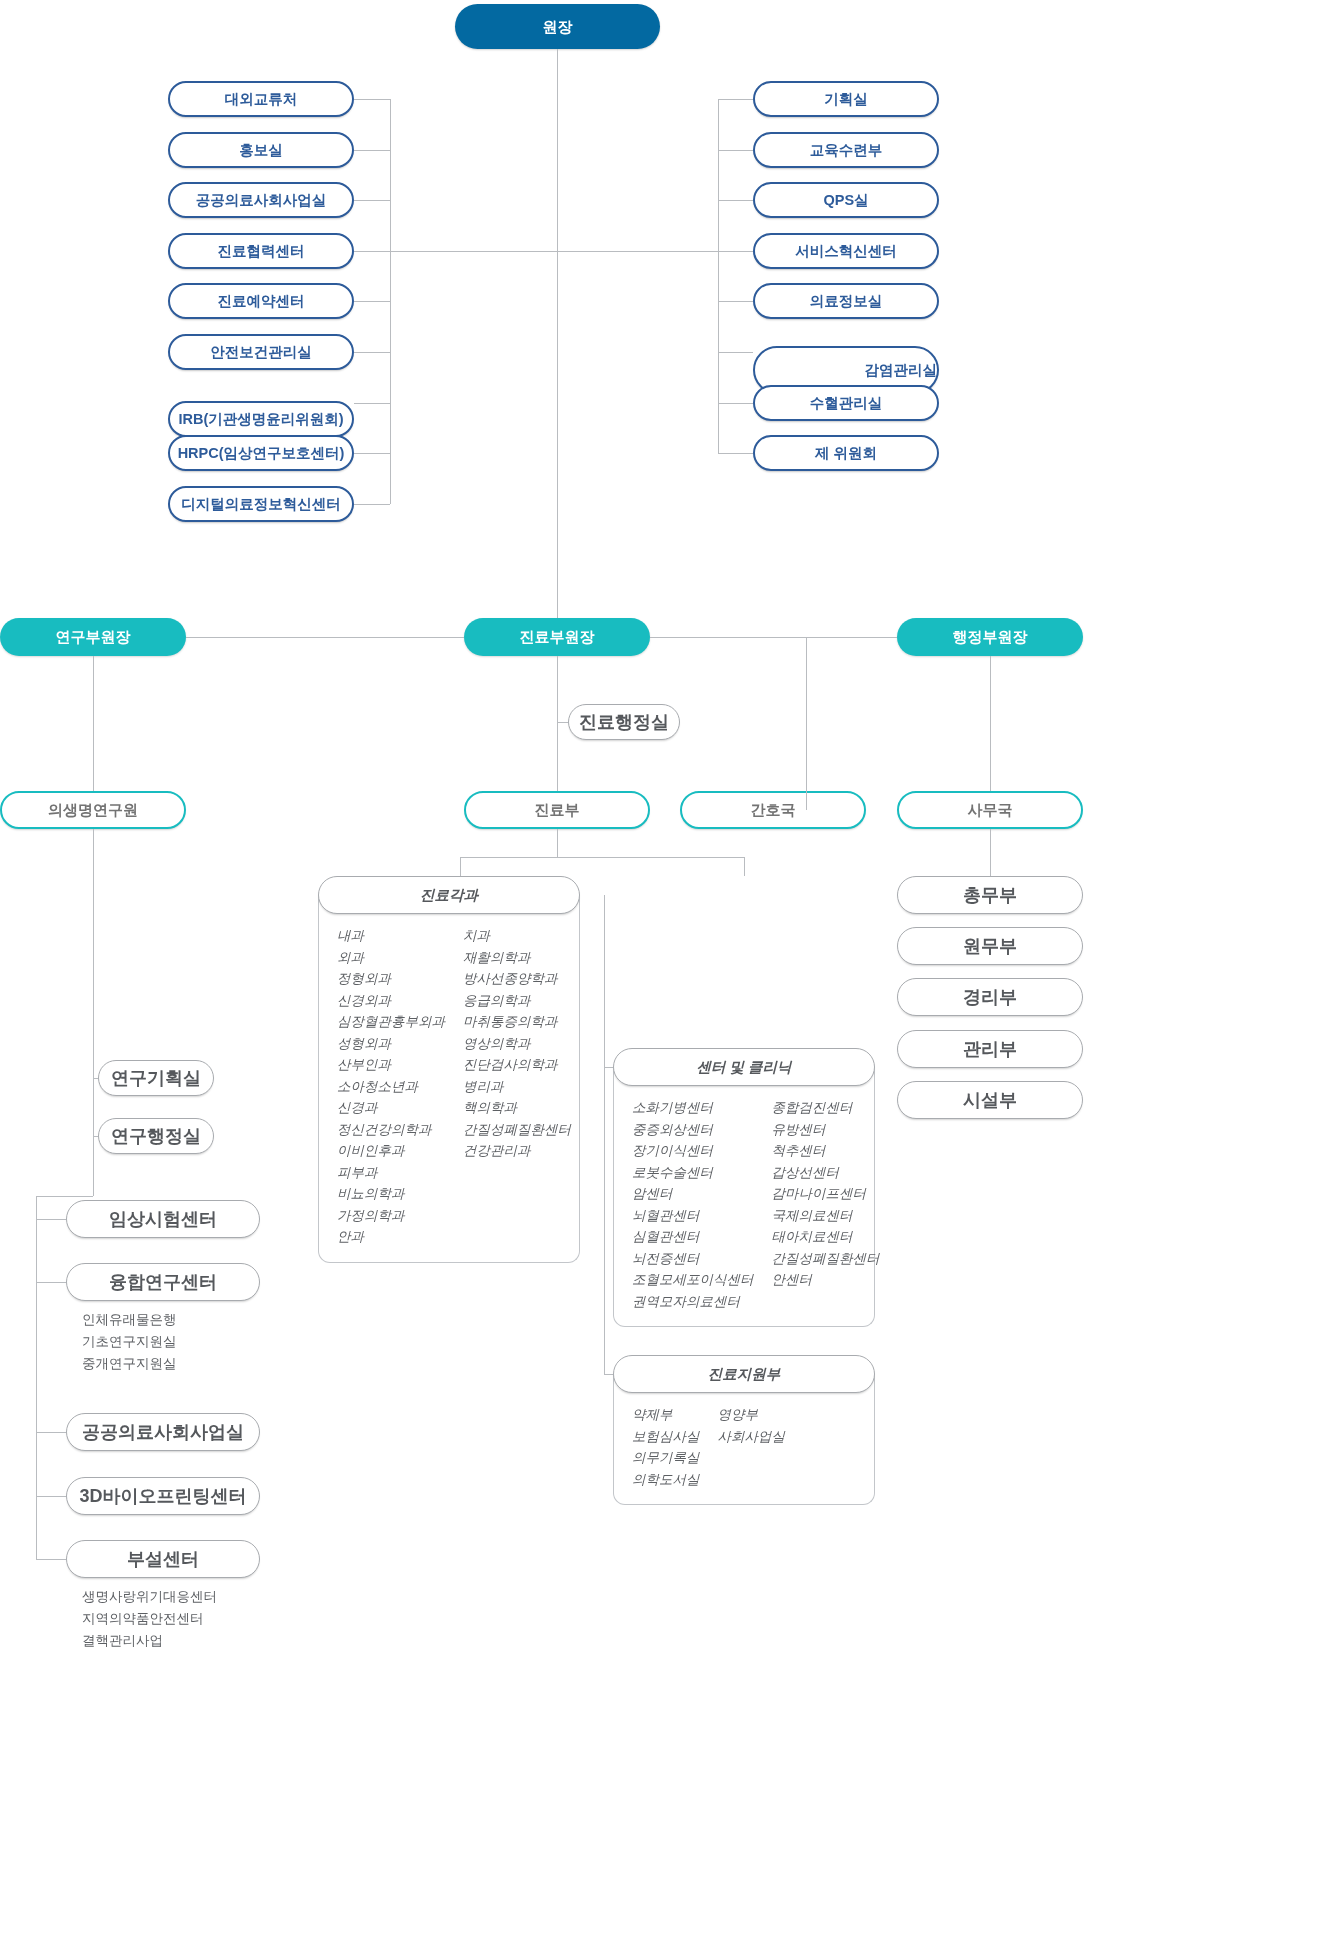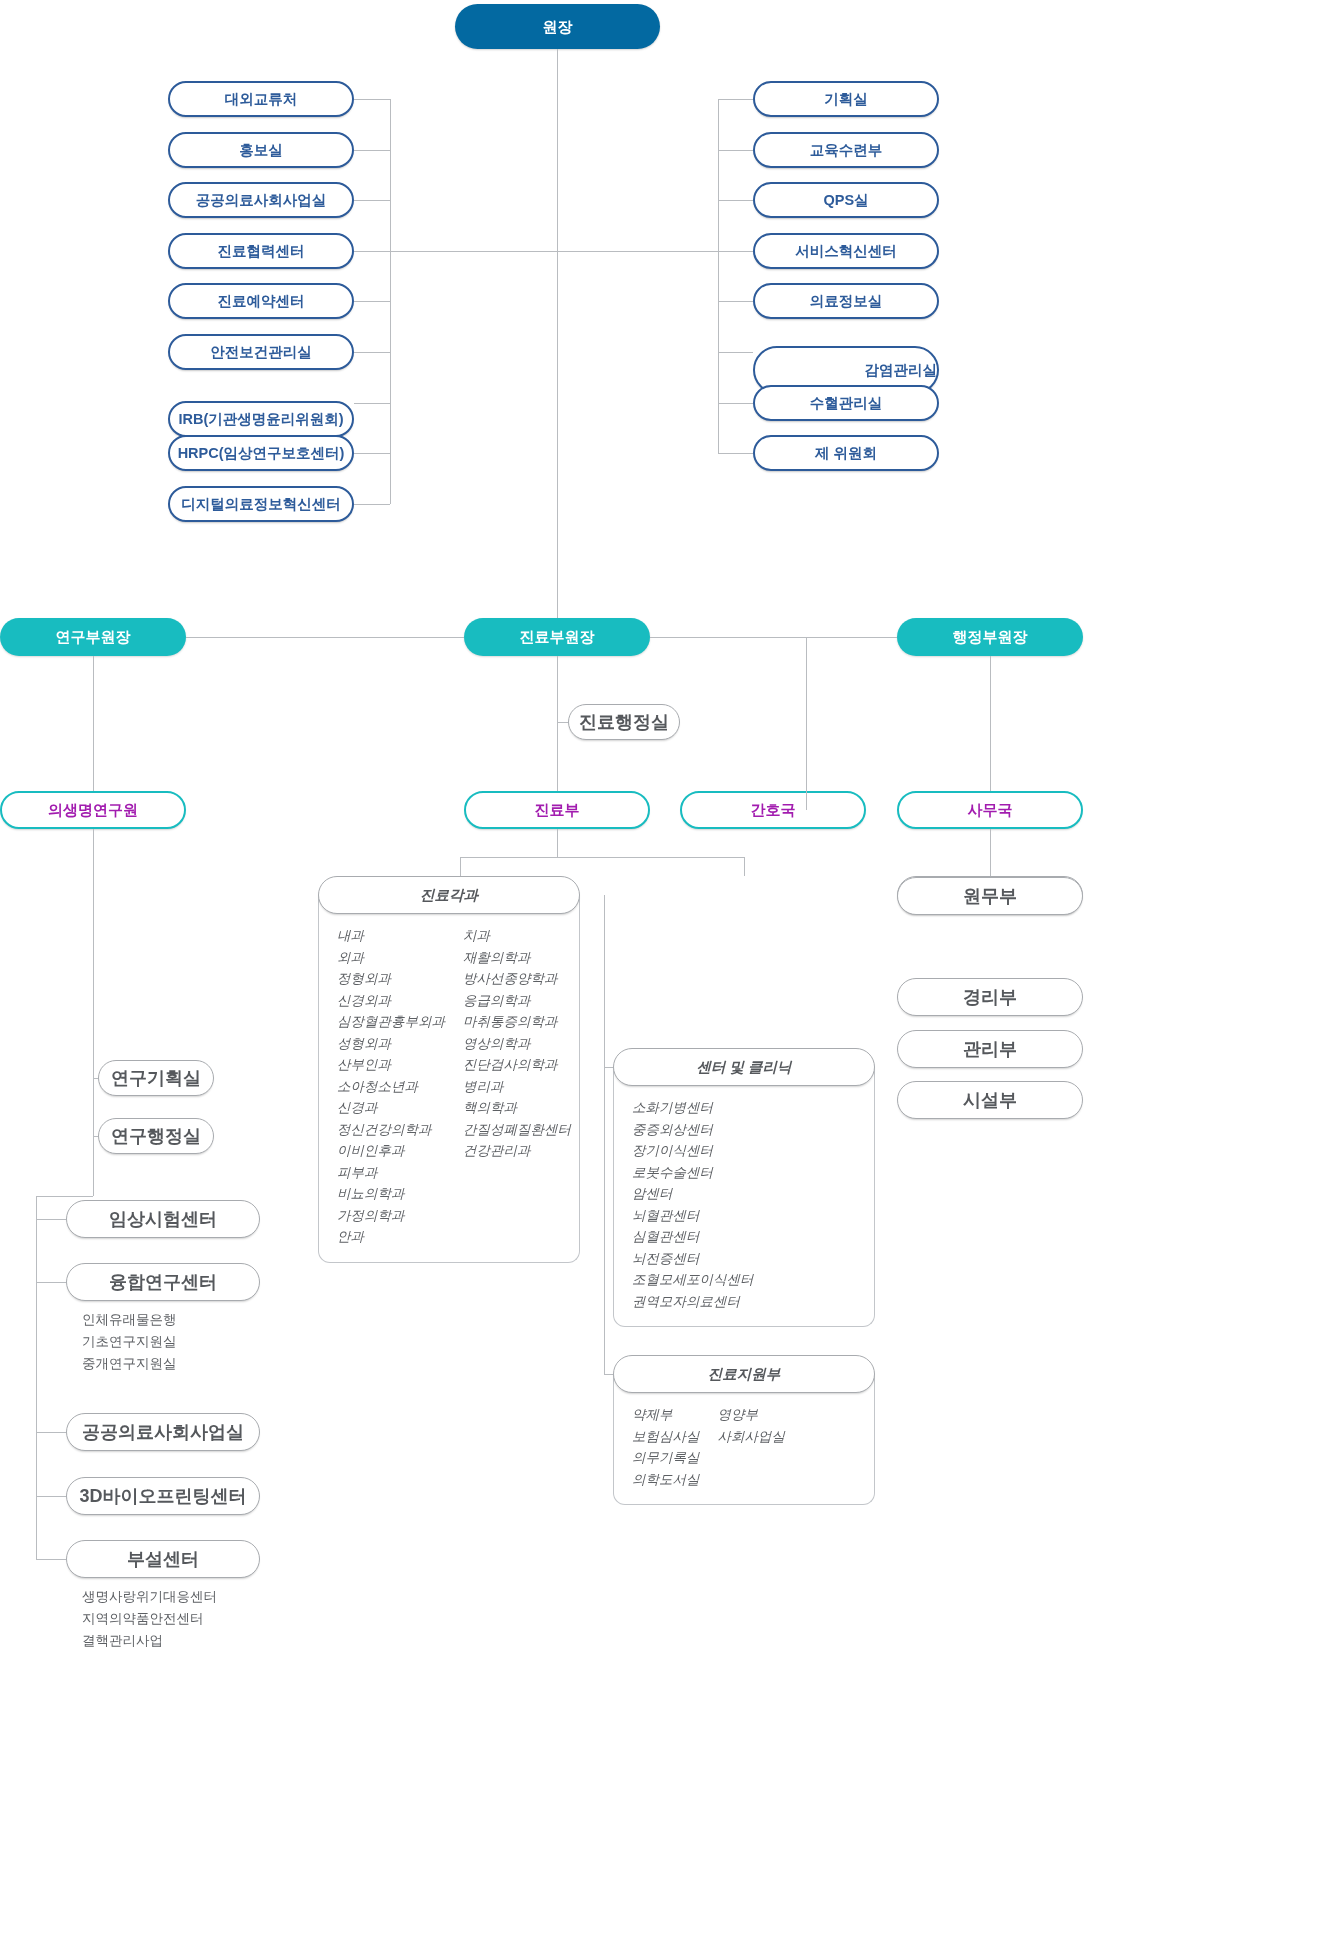--- a/index.html
+++ b/index.html
@@ -52,21 +52,21 @@
     background:#18bcc0;
     color:#ffffff;
     border:none;
     font-size:15px;
     box-shadow:0 1px 2px rgba(0,0,0,.15);
   }
 
   
   .cyan {
     border:2px solid #18bcc0;
-    color:#a21caf;
+    color:#737373;
     font-size:15px;
     box-shadow:0 2px 2px -1px rgba(0,0,0,.18);
   }
 
   
   .gray {
     border:1.6px solid #a8abaf;
     color:#55585c;
     font-size:18px;
     box-shadow:0 2px 2px -1px rgba(0,0,0,.18);
@@ -325,20 +325,31 @@
             <div class="li">중증외상센터</div>
             <div class="li">장기이식센터</div>
             <div class="li">로봇수술센터</div>
             <div class="li">암센터</div>
             <div class="li">뇌혈관센터</div>
             <div class="li">심혈관센터</div>
             <div class="li">뇌전증센터</div>
             <div class="li">조혈모세포이식센터</div>
             <div class="li">권역모자의료센터</div>
           </div>
+          <div class="col">
+            <div class="li">종합검진센터</div>
+            <div class="li">유방센터</div>
+            <div class="li">척추센터</div>
+            <div class="li">갑상선센터</div>
+            <div class="li">감마나이프센터</div>
+            <div class="li">국제의료센터</div>
+            <div class="li">태아치료센터</div>
+            <div class="li">간질성폐질환센터</div>
+            <div class="li">안센터</div>
+          </div>
         </div>
       </div>
     </div>
     <div class="card" style="left: 613px; top: 1355px; width: 262px;">
       <div class="card-head">
         <span>진료지원부</span>
       </div>
       <div class="card-body">
         <div class="cols">
           <div class="col">
@@ -353,21 +364,21 @@
           </div>
         </div>
       </div>
     </div>
     <div class="ln v" style="left: 604px; top: 895px; width: 1px; height: 479px;"></div>
     <div class="ln h" style="left: 604px; top: 1067px; width: 9px; height: 1px;"></div>
     <div class="ln h" style="left: 604px; top: 1374px; width: 9px; height: 1px;"></div>
     <div class="pill gray" style="left: 897px; top: 876px; width: 186px; height: 38px;">
       <span>총무부</span>
     </div>
-    <div class="pill gray" style="left: 897px; top: 877px; width: 186px; height: 38px; text-align: center;">
+    <div class="pill gray" style="left: 897px; top: 927px; width: 186px; height: 38px; text-align: center;">
       <span>원무부</span>
     </div>
     <div class="pill gray" style="left: 897px; top: 978px; width: 186px; height: 38px;">
       <span>경리부</span>
     </div>
     <div class="pill gray" style="left: 897px; top: 1030px; width: 186px; height: 38px;">
       <span>관리부</span>
     </div>
     <div class="pill gray" style="left: 897px; top: 1081px; width: 186px; height: 38px;">
       <span>시설부</span>

